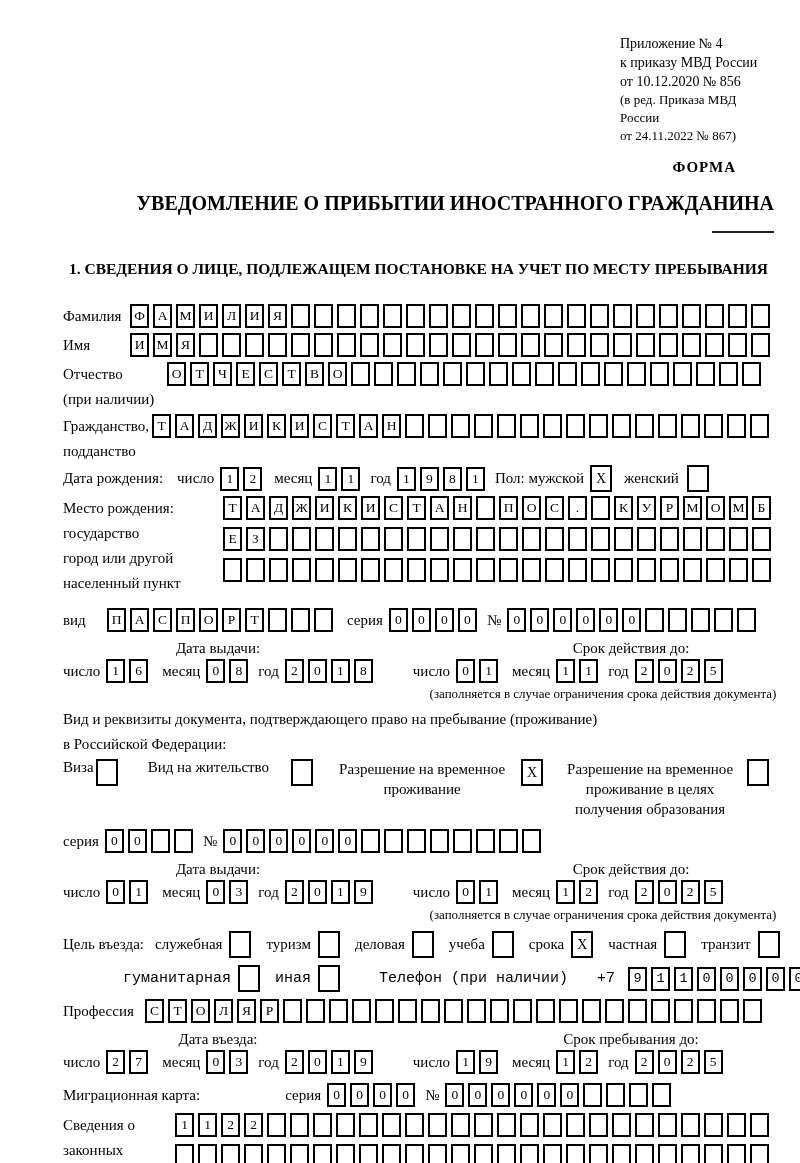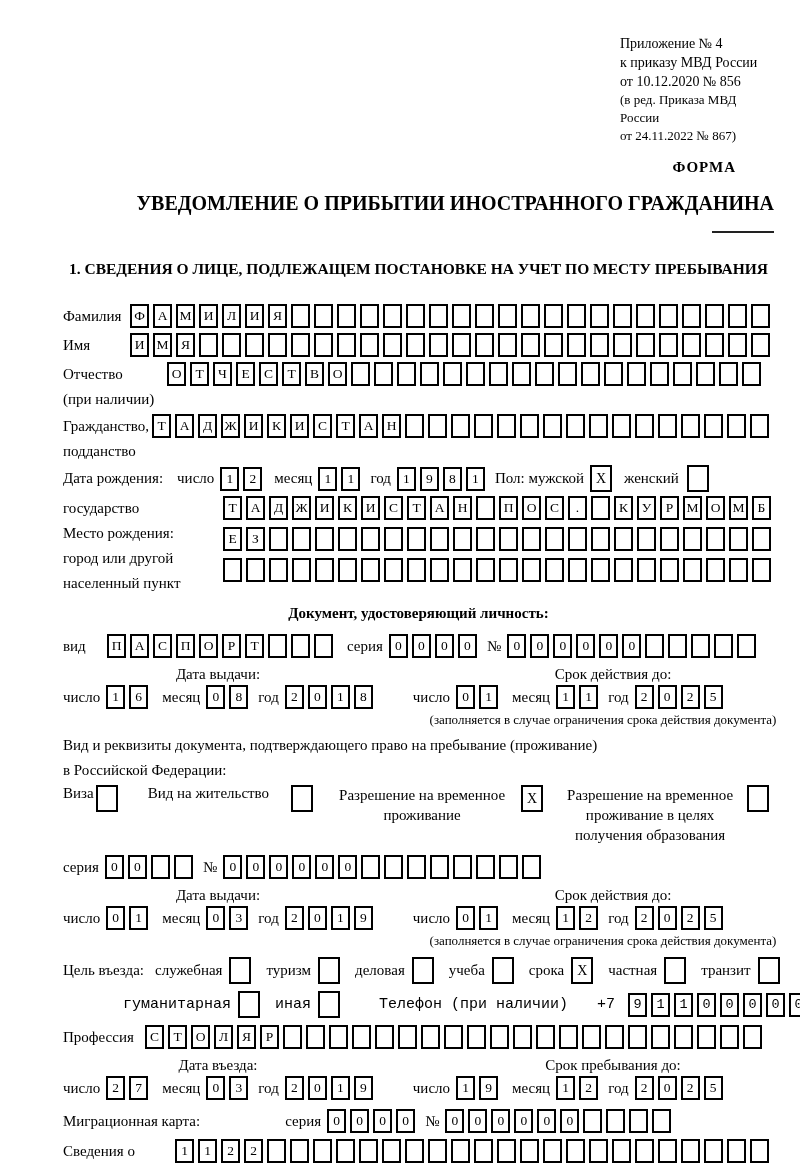--- a/index.html
+++ b/index.html
@@ -22,21 +22,21 @@
   .cells{display:flex;flex:none;}
   .cell{
     flex:none;width:15px;height:20px;border:2px solid #000;margin-right:4px;
     text-align:center;font-size:13.5px;line-height:20px;background:#fff;
   }
   .cb .cell{width:18px;height:23px;line-height:23px;font-size:14px;}
   .cellrow{margin-bottom:7px;}
   .w67{width:67px;} .w104{width:104px;} .w89{width:89px;} .w160{width:160px;} .w112{width:112px;} .w44{width:44px;} .w82{width:82px;}
   .ml6{margin-left:6px;} .ml8{margin-left:8px;} .ml10{margin-left:10px;}
   .dochead{margin-top:9px;text-align:center;font-weight:bold;font-size:15px;}
-  .dheads{display:flex;margin-top:8px;}
+  .dheads{display:flex;margin-top:8px;gap:18px;}
   .dhead-left{width:310px;text-align:center;flex:none;}
   .dhead-right{margin-left:40px;width:400px;text-align:center;flex:none;}
   .dlbl{flex:none;margin-right:6px;}
   .note{font-size:13px;margin-top:3px;margin-left:290px;width:500px;text-align:center;} .gap36{width:36px;flex:none;}
   .optmulti{display:flex;flex-direction:column;text-align:center;line-height:20px;flex:none;}
   .purpose .lbl{margin-right:7px;} .purpose .cells{margin-right:11px;}
 </style>
 </head>
 <body>
 
@@ -222,22 +222,22 @@
         <span class="cell">X</span>
       </span>
     <span class="lbl ml8">женский</span>
     <span class="cells cb ml8">
         <span class="cell"></span>
       </span>
   </div>
 
   <div class="row2col" style="margin-top:4px;">
     <span class="labelcol w160">
+      <span>Место рождения:</span>
       <span>государство</span>
-      <span>Место рождения:</span>
       <span>город или другой</span>
       <span>населенный пункт</span>
     </span>
     <span style="display:flex;flex-direction:column;">
       <span class="cells cellrow">
           <span class="cell">Т</span>
           <span class="cell">А</span>
           <span class="cell">Д</span>
           <span class="cell">Ж</span>
           <span class="cell">И</span>
@@ -309,21 +309,20 @@
           <span class="cell"></span>
           <span class="cell"></span>
           <span class="cell"></span>
           <span class="cell"></span>
           <span class="cell"></span>
           <span class="cell"></span>
         </span>
     </span>
   </div>
 
-  <div class="dochead">Документ, удостоверяющий личность:</div>
 
   <div class="row" style="margin-top:12px;">
     <span class="lbl w44">вид</span>
     <span class="cells">
         <span class="cell">П</span>
         <span class="cell">А</span>
         <span class="cell">С</span>
         <span class="cell">П</span>
         <span class="cell">О</span>
         <span class="cell">Р</span>

